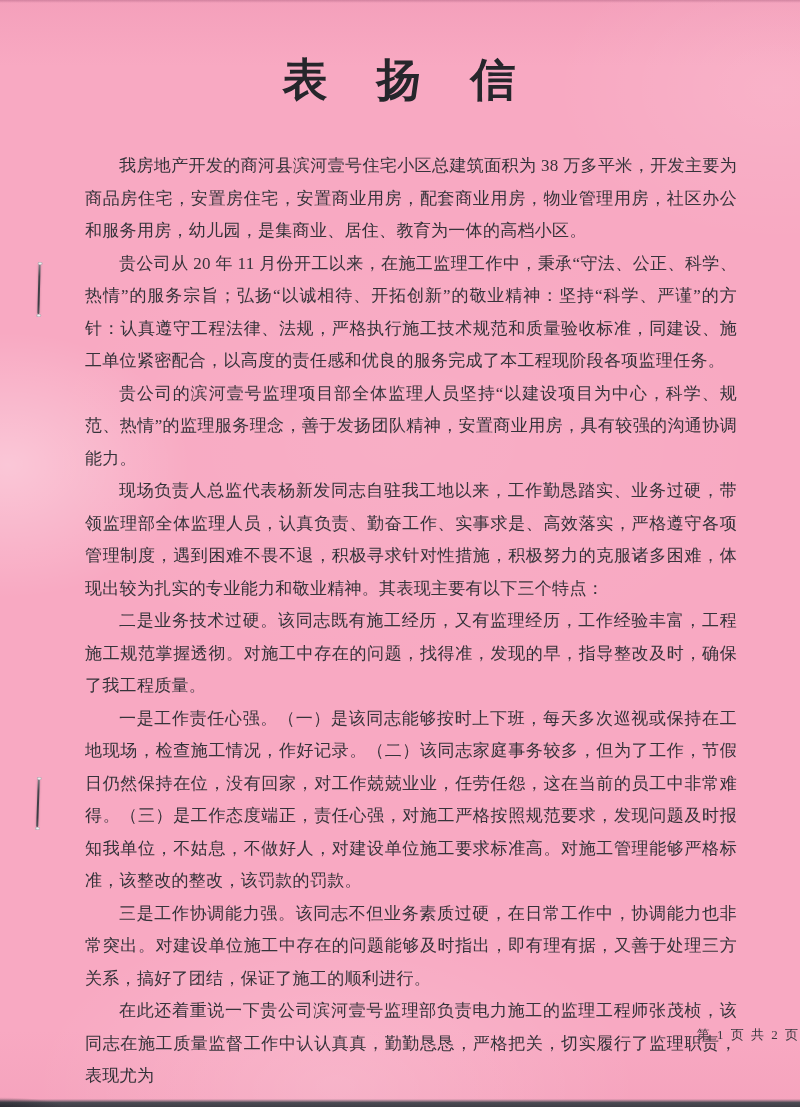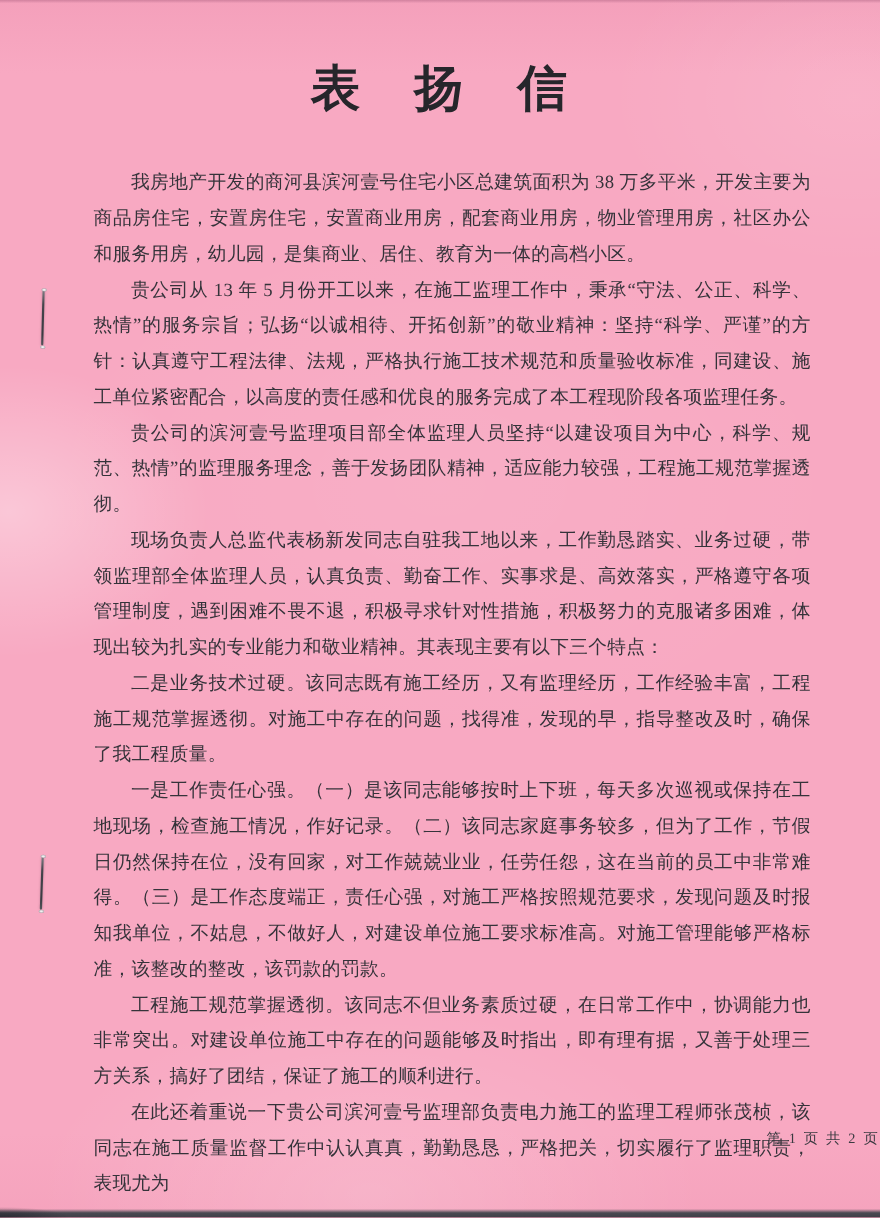--- a/index.html
+++ b/index.html
@@ -104,26 +104,26 @@
 
 <div class="page">
 
   <div class="staple staple-top"></div>
   <div class="staple staple-bottom"></div>
 
   <h1 class="title">表　扬　信</h1>
 
   <div class="content">
     <p class="para">我房地产开发的商河县滨河壹号住宅小区总建筑面积为 38 万多平米，开发主要为商品房住宅，安置房住宅，安置商业用房，配套商业用房，物业管理用房，社区办公和服务用房，幼儿园，是集商业、居住、教育为一体的高档小区。</p>
-    <p class="para">贵公司从 13 年 5 月份开工以来，在施工监理工作中，秉承“守法、公正、科学、热情”的服务宗旨；弘扬“以诚相待、开拓创新”的敬业精神：坚持“科学、严谨”的方针：认真遵守工程法律、法规，严格执行施工技术规范和质量验收标准，同建设、施工单位紧密配合，以高度的责任感和优良的服务完成了本工程现阶段各项监理任务。</p>
-    <p class="para">贵公司的滨河壹号监理项目部全体监理人员坚持“以建设项目为中心，科学、规范、热情”的监理服务理念，善于发扬团队精神，适应能力较强，工程施工规范掌握透彻。</p>
+    <p class="para">贵公司从 20 年 11 月份开工以来，在施工监理工作中，秉承“守法、公正、科学、热情”的服务宗旨；弘扬“以诚相待、开拓创新”的敬业精神：坚持“科学、严谨”的方针：认真遵守工程法律、法规，严格执行施工技术规范和质量验收标准，同建设、施工单位紧密配合，以高度的责任感和优良的服务完成了本工程现阶段各项监理任务。</p>
+    <p class="para">贵公司的滨河壹号监理项目部全体监理人员坚持“以建设项目为中心，科学、规范、热情”的监理服务理念，善于发扬团队精神，安置商业用房，具有较强的沟通协调能力。</p>
     <p class="para">现场负责人总监代表杨新发同志自驻我工地以来，工作勤恳踏实、业务过硬，带领监理部全体监理人员，认真负责、勤奋工作、实事求是、高效落实，严格遵守各项管理制度，遇到困难不畏不退，积极寻求针对性措施，积极努力的克服诸多困难，体现出较为扎实的专业能力和敬业精神。其表现主要有以下三个特点：</p>
     <p class="para">二是业务技术过硬。该同志既有施工经历，又有监理经历，工作经验丰富，工程施工规范掌握透彻。对施工中存在的问题，找得准，发现的早，指导整改及时，确保了我工程质量。</p>
     <p class="para">一是工作责任心强。（一）是该同志能够按时上下班，每天多次巡视或保持在工地现场，检查施工情况，作好记录。（二）该同志家庭事务较多，但为了工作，节假日仍然保持在位，没有回家，对工作兢兢业业，任劳任怨，这在当前的员工中非常难得。（三）是工作态度端正，责任心强，对施工严格按照规范要求，发现问题及时报知我单位，不姑息，不做好人，对建设单位施工要求标准高。对施工管理能够严格标准，该整改的整改，该罚款的罚款。</p>
-    <p class="para">工程施工规范掌握透彻。该同志不但业务素质过硬，在日常工作中，协调能力也非常突出。对建设单位施工中存在的问题能够及时指出，即有理有据，又善于处理三方关系，搞好了团结，保证了施工的顺利进行。</p>
+    <p class="para">三是工作协调能力强。该同志不但业务素质过硬，在日常工作中，协调能力也非常突出。对建设单位施工中存在的问题能够及时指出，即有理有据，又善于处理三方关系，搞好了团结，保证了施工的顺利进行。</p>
     <p class="para">在此还着重说一下贵公司滨河壹号监理部负责电力施工的监理工程师张茂桢，该同志在施工质量监督工作中认认真真，勤勤恳恳，严格把关，切实履行了监理职责，表现尤为</p>
   </div>
 
   <div class="footer">第 1 页 共 2 页</div>
 
   <div class="scan-shadow-bottom"></div>
   <div class="scan-shadow-corner"></div>
 
 </div>
 

